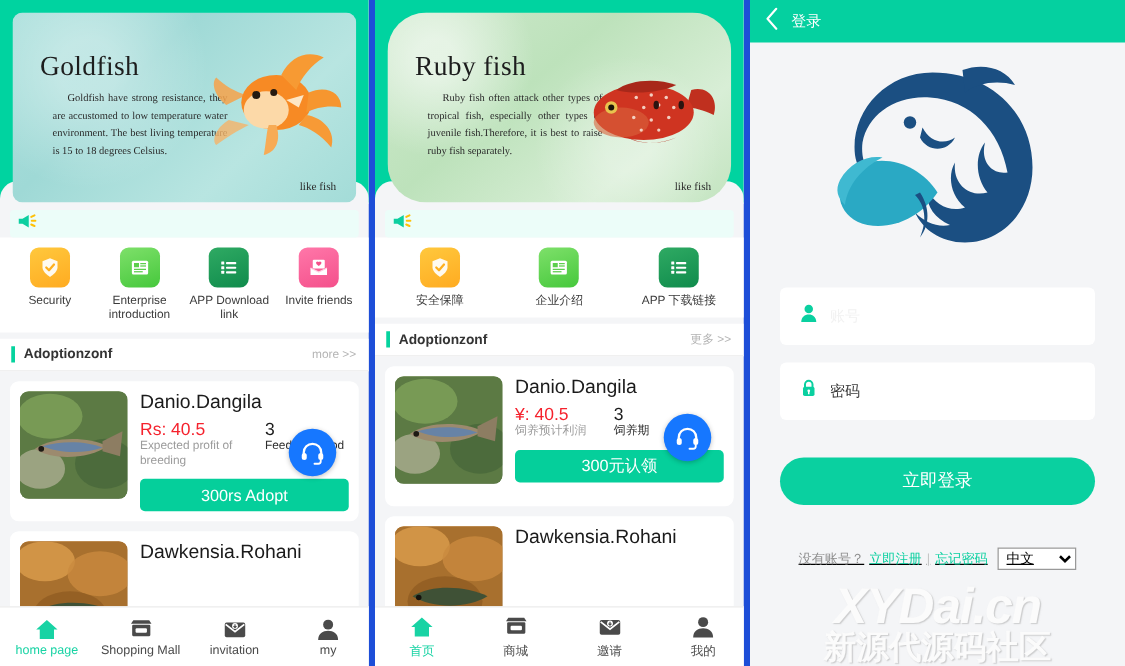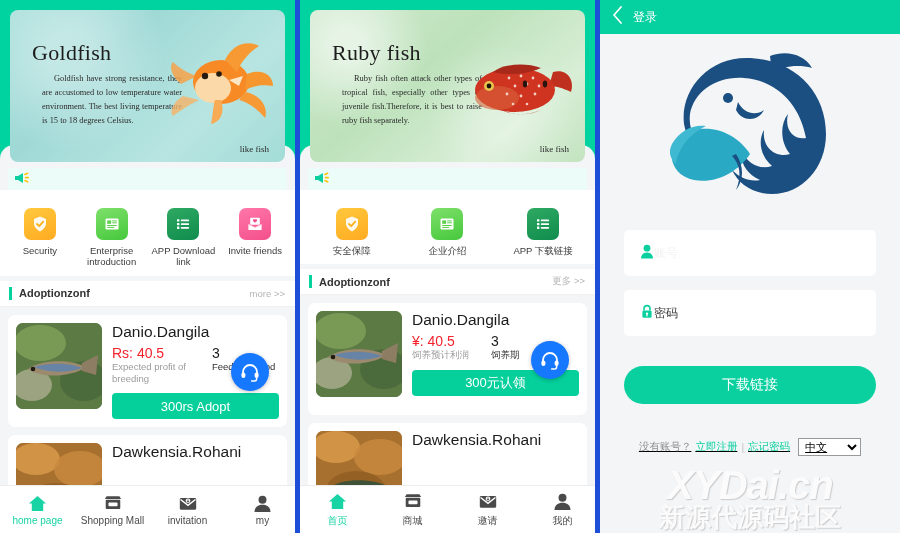--- a/index.html
+++ b/index.html
@@ -45,20 +45,21 @@
   .hero-gold {
     background:
       radial-gradient(circle at 22% 30%, rgba(255,255,255,.35) 0 10%, rgba(255,255,255,0) 40%),
       linear-gradient(135deg,#a9dfdb 0%, #9fd9d6 35%, #b8e5e1 70%, #a3dcd8 100%);
   }
   .hero-ruby {
     background:
       radial-gradient(circle at 14% 24%, rgba(255,255,255,.55) 0 6%, rgba(255,255,255,0) 30%),
       radial-gradient(circle at 70% 72%, rgba(255,255,255,.30) 0 8%, rgba(255,255,255,0) 34%),
       linear-gradient(140deg,#cfe9cd 0%, #bde2bb 40%, #d8eed6 75%, #c3e4c0 100%);
+    border-radius: 31px;
   }
   .hero-title {
     position: absolute; left: 22px; top: 30px;
     font-family: "Liberation Serif", "DejaVu Serif", serif;
     font-size: 22px; color: #1d1d1d; letter-spacing: .3px;
   }
   .hero-body {
     position: absolute; left: 22px; top: 62px; width: 140px;
     font-family: "Liberation Serif", "DejaVu Serif", serif;
     font-size: 8.4px; line-height: 1.65; color: #2a2a2a;
@@ -79,21 +80,21 @@
     border-radius: 3px;
     display: flex; align-items: center; gap: 6px;
     padding-left: 6px;
     position: relative; z-index: 3;
   }
   .notice-text { font-size: 8px; color: #d6ece6; white-space: nowrap; overflow: hidden; }
 
   
   .icon-row {
     display: flex; justify-content: space-around; align-items: flex-start;
-    padding: 18px 4px 8px 4px; background: #ffffff;
+    padding: 8px 4px 8px 4px; background: #ffffff;
   }
   .icon-cell { width: 70px; text-align: center; }
   .icon-badge {
     width: 32px; height: 32px; border-radius: 7px; margin: 0 auto 5px auto;
     display: flex; align-items: center; justify-content: center;
   }
   .ib-orange { background: linear-gradient(160deg,#ffc83d,#ffab21); }
   .ib-green  { background: linear-gradient(160deg,#7ee06a,#46c83c); }
   .ib-dgreen { background: linear-gradient(160deg,#2faa63,#0f8b4c); }
   .ib-pink   { background: linear-gradient(160deg,#ff77a9,#f4508b); }
@@ -161,21 +162,21 @@
     background: #f4f5f7; overflow: hidden;
   }
   .lheader {
     height: 34px; background: #05d0a0; display: flex; align-items: center;
     padding-left: 12px; gap: 10px;
   }
   .lheader-title { color: #fff; font-size: 12px; }
   .logo-wrap { height: 196px; display: flex; align-items: center; justify-content: center; }
   .lfield {
     margin: 0 24px 14px 24px; height: 46px; background: #fff; border-radius: 5px;
-    display: flex; align-items: center; gap: 0; padding: 0 16px;
+    display: flex; align-items: center; gap: 10px; padding: 0 16px;
   }
   .lfield:first-of-type { margin-top: 0; }
   .lfield input {
     border: none; outline: none; flex: 1; font-size: 12px; color: #333;
     font-family: "Liberation Sans", sans-serif; background: transparent;
   }
   .lfield input::placeholder { color: #3a3a3a; }
   .lfield.user input::placeholder { color: #f2f2f2; }
   .lbtn {
     margin: 16px 24px 0 24px; height: 38px; border: none; border-radius: 19px;
@@ -636,21 +637,21 @@
         <svg width="14" height="15" viewBox="0 0 14 15">
             <path d="M4 6.6 V4.6 A3 3 0 0 1 10 4.6 V6.6" stroke="#0ad0a0" stroke-width="1.6" fill="none"></path>
             <rect x="2.4" y="6.4" width="9.2" height="7.4" rx="1.4" fill="#0ad0a0"></rect>
             <circle cx="7" cy="9.6" r="1.1" fill="#fff"></circle>
             <rect x="6.4" y="10" width="1.2" height="2.4" fill="#fff"></rect>
           </svg>
       </span>
       <input type="password" value="" placeholder="密码" style="">
     </div>
 
-    <button class="lbtn">下载链接</button>
+    <button class="lbtn">立即登录</button>
 
     <div class="lfoot">
       <span class="muted">没有账号？</span>
       <a>立即注册</a>
       <span class="sep">|</span>
       <a>忘记密码</a>
       <select class="lsel"><option value="中文">中文</option><option value="English">English</option></select>
     </div>
 
     <div class="watermark">

